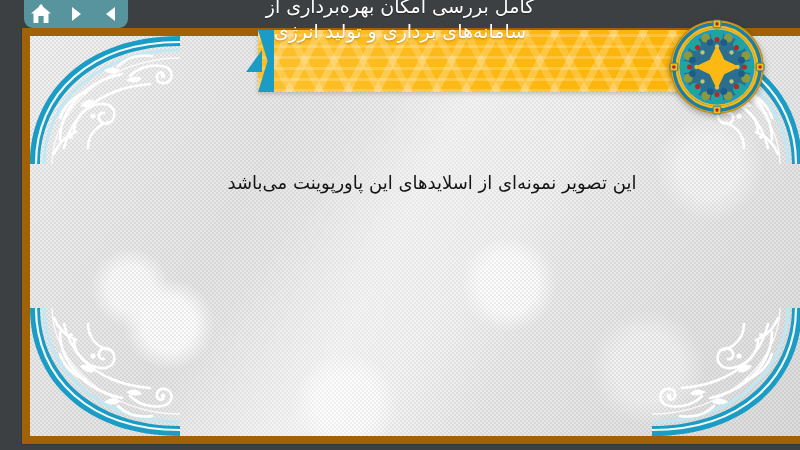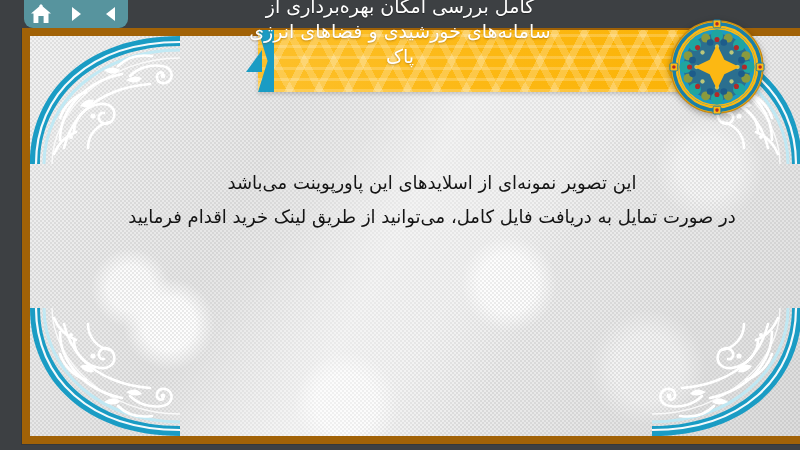--- a/index.html
+++ b/index.html
@@ -230,21 +230,20 @@
             <circle cx="41" cy="101" r="2"></circle>
           <path d="M96 44 q8 -6 16 -2 q-6 8 -16 2Z"></path>
           <path d="M50 70 q6 -8 14 -6 q-4 10 -14 6Z"></path>
           <path d="M74 34 q9 -5 16 0 q-7 7 -16 0Z"></path>
         </g>
       </svg>
     </div>
 
     <div class="body-text">
       <div class="bline">این تصویر نمونه‌ای از اسلایدهای این پاورپوینت می‌باشد</div>
-      <div class="bline">در صورت تمایل به دریافت فایل کامل، می‌توانید از طریق لینک خرید اقدام فرمایید</div>
     </div>
 
   </div>
 
   <div class="banner">
     <div class="banner-notch"></div>
     <div class="banner-tail"></div>
   </div>
 
   <div class="header-strip">
@@ -264,22 +263,21 @@
           <path d="M11 1 L21 9.5 L18.5 9.5 L18.5 19 L3.5 19 L3.5 9.5 L1 9.5 Z" fill="#ffffff"></path>
           <rect x="8.4" y="12" width="5.2" height="7" fill="#57949e"></rect>
           <path d="M11 0 L13 2 L11 4 L9 2 Z" fill="#ffffff"></path>
         </svg>
       </div>
     </div>
   </div>
 
   <div class="title-block">
     <div class="tline on-dark">کامل بررسی امکان بهره‌برداری از</div>
-    <div class="tline">سامانه‌های خورشیدی و فضاهای انرژی</div>
-    <div class="tline">پاک</div>
+    <div class="tline">سامانه‌های برداری و تولید انرژی</div>
   </div>
 
   <div class="medallion">
     <svg width="98" height="98" viewBox="0 0 100 100" xmlns="http://www.w3.org/2000/svg">
       <defs>
         <clipPath id="mclip">
             <circle cx="50" cy="50" r="47"></circle>
           </clipPath>
       </defs>
       <circle cx="50" cy="50" r="47" fill="#fcb813" stroke="#c98a10" stroke-width="1.4"></circle>

